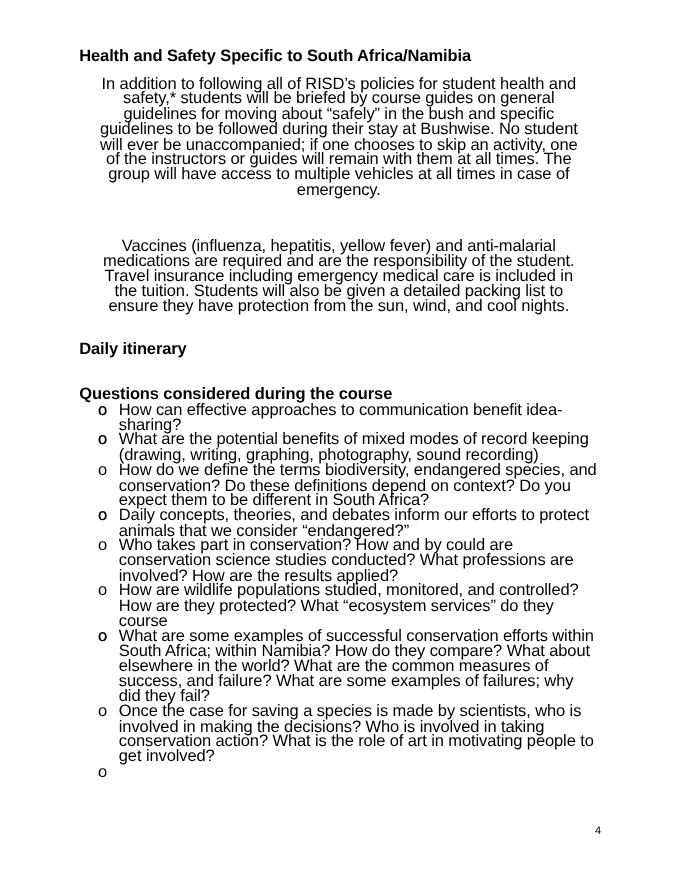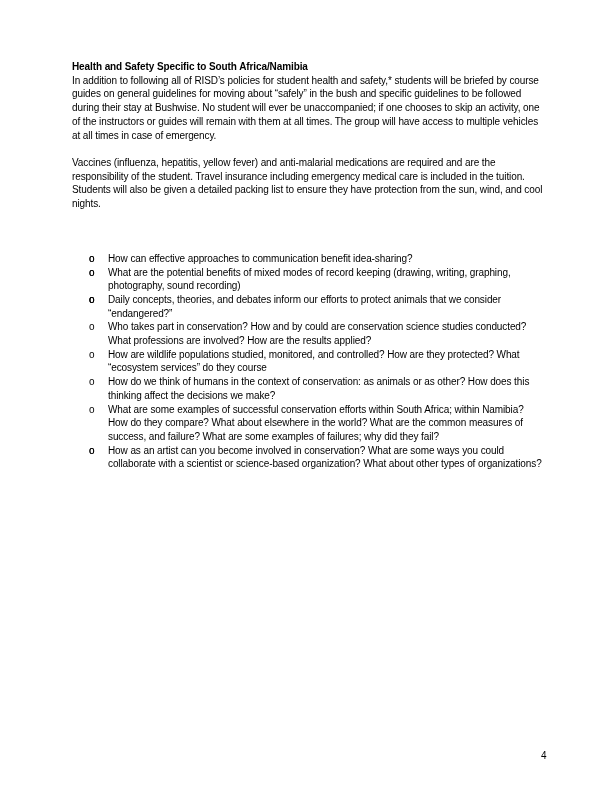--- a/index.html
+++ b/index.html
@@ -1,54 +1,56 @@
 <!DOCTYPE html>
 <html><head>
   <meta charset="utf-8">
   <style>
     html, body { margin: 0; padding: 0; background: #ffffff; }
     body { width: 612px; height: 792px; position: relative; overflow: hidden; }
     .page {
-      position: absolute; left: 72px; top: 60px; width: 472px;
+      position: absolute; left: 72px; top: 44px; width: 472px;
       font-family: "Liberation Sans", sans-serif;
-      font-size: 10px; line-height: 13.7px; color: #000;
+      font-size: 15px; line-height: 13.7px; color: #000;
       letter-spacing: -0.1px;
     }
     .heading { font-weight: bold; margin: 0; }
-    .para { margin: 0; }
+    .para { margin: 12px; text-align: center; }
     .gap { height: 13.7px; }
     .gap2 { height: 27.4px; }
     ul.questions { list-style: none; margin: 0; padding: 0; }
     ul.questions li { position: relative; padding-left: 36px; margin: 0; }
     ul.questions li .bullet { position: absolute; left: 17px; top: 0; }
     .page-number {
       position: absolute; left: 541px; top: 750px;
       font-family: "Liberation Sans", sans-serif; font-size: 10px; color: #000;
     }
   </style>
 </head>
 <body>
 
 <div class="page">
   <p class="heading">Health and Safety Specific to South Africa/Namibia</p>
   <p class="para">In addition to following all of RISD’s policies for student health and safety,* students will be briefed by course guides on general guidelines for moving about “safely” in the bush and specific guidelines to be followed during their stay at Bushwise. No student will ever be unaccompanied; if one chooses to skip an activity, one of the instructors or guides will remain with them at all times. The group will have access to multiple vehicles at all times in case of emergency.</p>
   <div class="gap"></div>
   <p class="para">Vaccines (influenza, hepatitis, yellow fever) and anti-malarial medications are required and are the responsibility of the student. Travel insurance including emergency medical care is included in the tuition. Students will also be given a detailed packing list to ensure they have protection from the sun, wind, and cool nights.</p>
   <div class="gap"></div>
+  <p class="heading">Daily itinerary</p>
   <div class="gap2"></div>
+  <p class="heading">Questions considered during the course</p>
   <ul class="questions">
     <li><span class="bullet">o</span></li>
     <li><span class="bullet">o</span><span>How can effective approaches to communication benefit idea-sharing?</span></li>
     <li><span class="bullet">o</span></li>
     <li><span class="bullet">o</span><span>What are the potential benefits of mixed modes of record keeping (drawing, writing, graphing, photography, sound recording)</span></li>
-    <li><span class="bullet">o</span></li>
+    <li><span class="bullet">o</span><span>How do we define the terms biodiversity, endangered species, and conservation? Do these definitions depend on context? Do you expect them to be different in South Africa?</span></li>
     <li><span class="bullet">o</span></li>
     <li><span class="bullet">o</span><span>Daily concepts, theories, and debates inform our efforts to protect animals that we consider “endangered?”</span></li>
     <li><span class="bullet">o</span><span>Who takes part in conservation? How and by could are conservation science studies conducted? What professions are involved? How are the results applied?</span></li>
     <li><span class="bullet">o</span><span>How are wildlife populations studied, monitored, and controlled? How are they protected? What “ecosystem services” do they course</span></li>
-    <li><span class="bullet">o</span><span>How do we think of humans in the context of conservation: as animals or as other? How does this thinking affect the decisions we make?</span></li>
+    <li><span class="bullet">o</span></li>
     <li><span class="bullet">o</span><span>What are some examples of successful conservation efforts within South Africa; within Namibia? How do they compare? What about elsewhere in the world? What are the common measures of success, and failure? What are some examples of failures; why did they fail?</span></li>
+    <li><span class="bullet">o</span><span>Once the case for saving a species is made by scientists, who is involved in making the decisions? Who is involved in taking conservation action? What is the role of art in motivating people to get involved?</span></li>
     <li><span class="bullet">o</span></li>
-    <li><span class="bullet">o</span><span>How as an artist can you become involved in conservation? What are some ways you could collaborate with a scientist or science-based organization? What about other types of organizations?</span></li>
   </ul>
 </div>
 
 <div class="page-number">4</div>
 
 </body></html>

